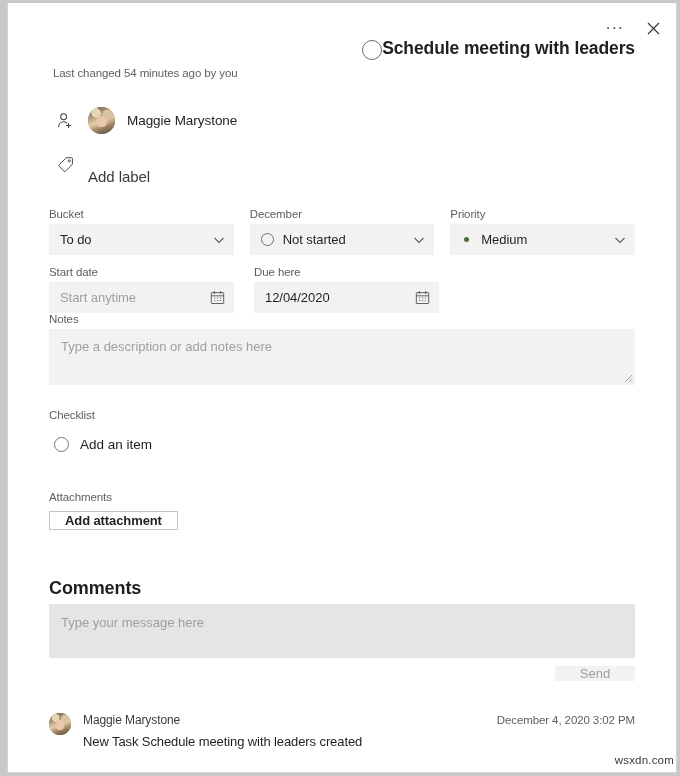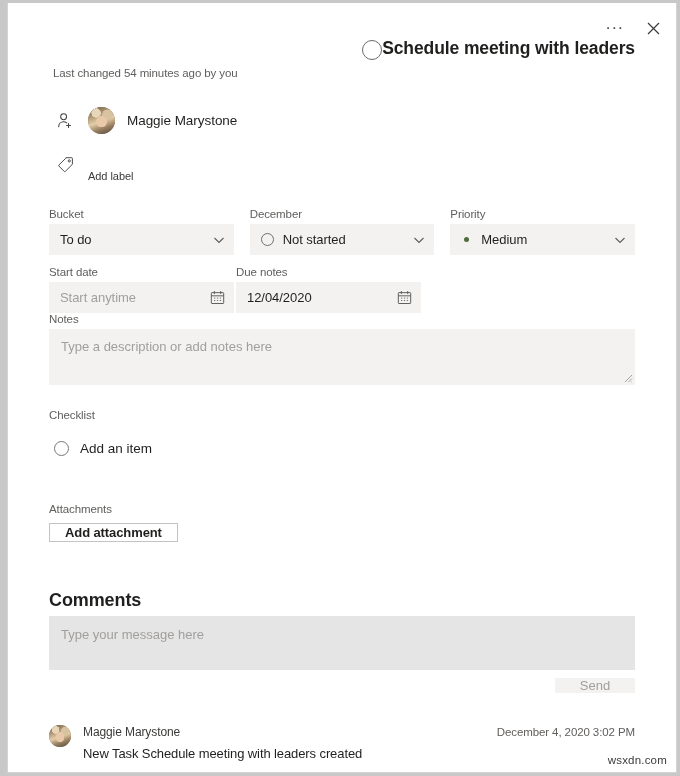--- a/index.html
+++ b/index.html
@@ -141,41 +141,41 @@
     border-radius: 50% 50% 46% 46%;
     background: #e9c9a9;
   }
   .avatar.small { width: 22px; height: 22px; }
 
   .meta-text {
     font-size: 13.5px;
     color: #201f1e;
     letter-spacing: -0.05px;
   }
-  .meta-text.muted { color: #3b3a39; font-size: 11px; margin-top: 24px; }
+  .meta-text.muted { color: #3b3a39; font-size: 15px; margin-top: 24px; }
 
   
   .field-label {
     font-size: 11.5px;
     color: #605e5c;
     margin-bottom: 4px;
     letter-spacing: -0.1px;
   }
 
   
   .row-3 {
     display: flex;
     gap: 16px;
     margin-top: 27px;
   }
   .row-3 > .col { flex: 1 1 0; min-width: 0; }
 
   .row-2 {
     display: flex;
-    gap: 2px;
+    gap: 20px;
     margin-top: 11px;
     width: 100%;
   }
   .row-2 > .col { flex: 0 0 185px; }
 
   .control {
     height: 31px;
     background: #f3f2f1;
     display: flex;
     align-items: center;
@@ -239,24 +239,25 @@
     right: 2px; bottom: 2px;
     width: 9px; height: 9px;
     pointer-events: none;
     color: #9b9b9b;
   }
 
   
   .checklist-block { margin-top: 24px; }
   .check-item {
     display: flex;
+    align-items: center;
     gap: 11px;
     height: 30px;
     padding-left: 5px;
-    margin-top: 20px;
+    margin-top: 8px;
     cursor: pointer;
   }
   .check-circle {
     width: 15px; height: 15px;
     border: 1.3px solid #787878;
     border-radius: 50%;
     flex: 0 0 auto;
   }
   .check-text { font-size: 13.5px; color: #201f1e; }
 
@@ -331,21 +332,21 @@
   .activity-desc {
     font-size: 13px;
     color: #201f1e;
     margin-top: 7px;
     letter-spacing: -0.1px;
   }
 
   
   .watermark {
     position: absolute;
-    right: 9px;
+    right: 2px;
     bottom: 6px;
     font-size: 11.5px;
     color: #3a3a3a;
     font-family: "Liberation Sans", sans-serif;
     letter-spacing: 0.2px;
   }
 </style>
 </head>
 <body>
 
@@ -438,21 +439,21 @@
             <svg class="cal-icon" viewBox="0 0 16 16">
               <rect x="1.4" y="2.8" width="13.2" height="11.6" rx="0.7" fill="none" stroke="currentColor" stroke-width="1.05"></rect>
               <path d="M1.4 6.2H14.6" stroke="currentColor" stroke-width="1.05"></path>
               <path d="M4.6 1.5v2.4 M11.4 1.5v2.4" stroke="currentColor" stroke-width="1.05" stroke-linecap="round"></path>
               <path d="M4.3 8.6h1.3 M7.4 8.6h1.3 M10.5 8.6h1.3 M4.3 11.2h1.3 M7.4 11.2h1.3 M10.5 11.2h1.3" stroke="currentColor" stroke-width="0.9"></path>
             </svg>
           </div>
         </div>
 
         <div class="col">
-          <div class="field-label">Due notes</div>
+          <div class="field-label">Due here</div>
           <div class="control">
             <span class="val">12/04/2020</span>
             <svg class="cal-icon" viewBox="0 0 16 16">
               <rect x="1.4" y="2.8" width="13.2" height="11.6" rx="0.7" fill="none" stroke="currentColor" stroke-width="1.05"></rect>
               <path d="M1.4 6.2H14.6" stroke="currentColor" stroke-width="1.05"></path>
               <path d="M4.6 1.5v2.4 M11.4 1.5v2.4" stroke="currentColor" stroke-width="1.05" stroke-linecap="round"></path>
               <path d="M4.3 8.6h1.3 M7.4 8.6h1.3 M10.5 8.6h1.3 M4.3 11.2h1.3 M7.4 11.2h1.3 M10.5 11.2h1.3" stroke="currentColor" stroke-width="0.9"></path>
             </svg>
           </div>
         </div>

